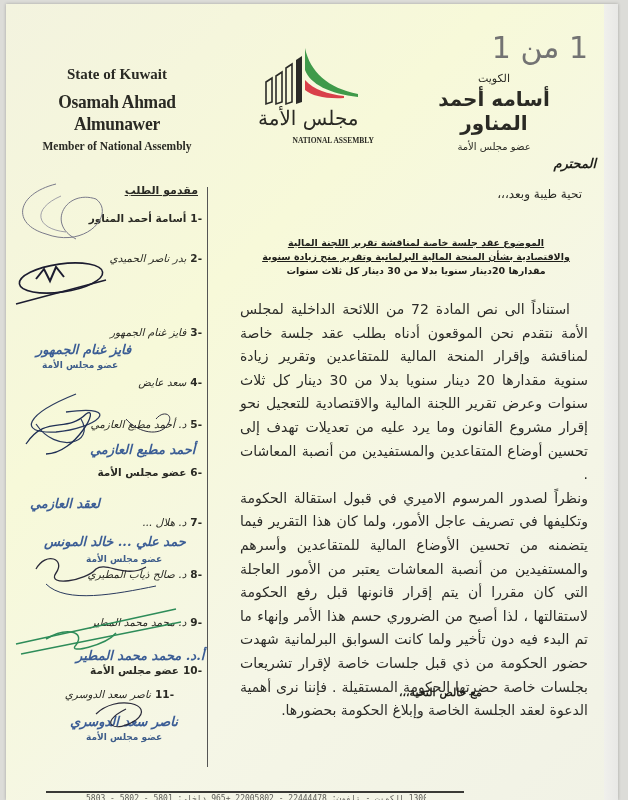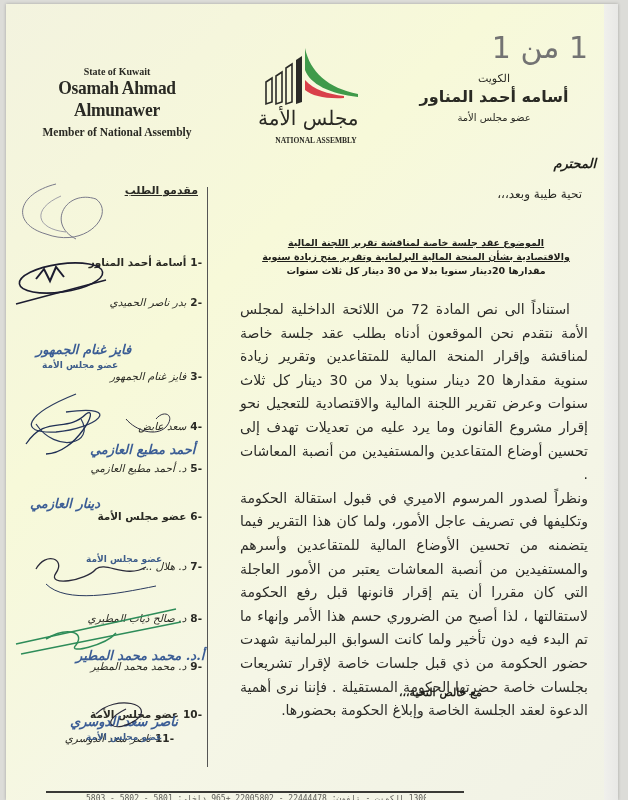--- a/index.html
+++ b/index.html
@@ -15,33 +15,33 @@
   }
   .page-edge { position: absolute; right: 0; top: 0; width: 14px; height: 100%; background: linear-gradient(90deg, #f0f0ec, #e8e8e6); }
 
   .page-counter {
     position: absolute; right: 40px; top: 30px; font-family: "DejaVu Sans", sans-serif;
     font-size: 30px; color: #737373; direction: rtl; letter-spacing: 0px;
   }
 
   
   .hdr-en { position: absolute; left: 0; top: 62px; width: 222px; text-align: center; color: #2a2a24; }
-  .hdr-en .state { font-family: "Liberation Serif", serif; font-size: 10px; font-weight: bold; margin-bottom: 0; }
+  .hdr-en .state { font-family: "Liberation Serif", serif; font-size: 15px; font-weight: bold; margin-bottom: 8px; }
   .hdr-en .name { font-family: "Liberation Serif", serif; font-size: 19px; font-weight: bold; letter-spacing: -0.3px; transform: scaleX(0.92); }
   .hdr-en .role { font-family: "Liberation Serif", serif; font-size: 11.5px; font-weight: bold; margin-top: 5px; }
 
   
   .logo { position: absolute; left: 252px; top: 38px; width: 116px; height: 110px; }
   .logo .ar { position: absolute; left: 0; top: 64px; width: 116px; font-family: "DejaVu Serif", serif; font-size: 20px; color: #2a2a24; }
-  .logo .en { position: absolute; left: 0; top: 94px; width: 116px; text-align: center; font-family: "Liberation Serif", serif; font-size: 7.5px; font-weight: bold; color: #2a2a24; }
+  .logo .en { position: absolute; left: 0; top: 94px; width: 116px; text-align: right; font-family: "Liberation Serif", serif; font-size: 7.5px; font-weight: bold; color: #2a2a24; }
 
   
   .hdr-ar { position: absolute; right: 34px; top: 68px; width: 180px; text-align: center; direction: rtl; color: #2a2a24; }
   .hdr-ar .city { font-family: "DejaVu Serif", serif; font-size: 11px; margin-bottom: 2px; }
-  .hdr-ar .name { font-family: "DejaVu Sans", sans-serif; font-size: 16px; font-weight: bold; text-align: center; }
+  .hdr-ar .name { font-family: "DejaVu Sans", sans-serif; font-size: 20px; font-weight: bold; text-align: center; }
   .hdr-ar .role { font-family: "DejaVu Sans", sans-serif; font-size: 10px; margin-top: 6px; }
 
   
   .addressee { position: absolute; left: 230px; top: 150px; width: 360px; direction: rtl; display: flex; justify-content: space-between; color: #1f1f1a; }
   .addressee .to { font-size: 15px; font-weight: bold; }
   .addressee .hon { font-size: 13px; font-weight: bold; margin-top: 2px; font-style: italic; }
 
   .greeting { position: absolute; right: 36px; top: 183px; direction: rtl; font-family: "DejaVu Serif", serif; font-size: 12px; color: #2a2a24; }
 
   .subject { position: absolute; left: 240px; top: 232px; width: 340px; direction: rtl; text-align: center; font-size: 9.5px; font-weight: bold; line-height: 14px; color: #1f1f1a; }
@@ -52,21 +52,21 @@
 
   .closing { position: absolute; right: 136px; top: 682px; direction: rtl; font-family: "DejaVu Serif", serif; font-size: 11px; font-weight: bold; color: #1f1f1a; }
 
   .footer-rule { position: absolute; left: 40px; top: 787px; width: 418px; height: 1.5px; background: #3a3a36; }
   .footer-text { position: absolute; left: 80px; top: 790px; width: 340px; text-align: center; font-family: "DejaVu Sans Mono", monospace; font-size: 8px; color: #5a5a55; white-space: nowrap; overflow: hidden; }
 
   
   .sig-col { position: absolute; left: 0; top: 150px; width: 228px; height: 580px; }
   .sig-divider { position: absolute; left: 201px; top: 33px; width: 1px; height: 580px; background: #555; }
   .sig-title { position: absolute; left: 82px; top: 30px; width: 110px; direction: rtl; text-align: right; font-size: 11px; font-weight: bold; text-decoration: underline; color: #2a2a24; }
-  .sig-item { position: absolute; right: 32px; direction: rtl; font-size: 10.5px; font-weight: bold; color: #2a2a24; white-space: nowrap; margin-top: 44px; }
+  .sig-item { position: absolute; right: 32px; direction: rtl; font-size: 10.5px; font-weight: bold; color: #2a2a24; white-space: nowrap; }
   .sig-item .num { margin-left: 4px; }
   .sig-item .hand { font-family: "DejaVu Serif", serif; font-weight: normal; font-style: italic; }
   .stamp { position: absolute; direction: rtl; font-size: 9px; font-weight: bold; color: #3e5d8a; white-space: nowrap; }
   .stamp-big { font-family: "DejaVu Serif", serif; font-size: 13px; font-style: italic; color: #3b5d95; }
 
   .scribble { position: absolute; pointer-events: none; }
 </style>
 </head>
 <body>
 
@@ -155,21 +155,22 @@
       <div class="sig-item" style="top:510px;">
         <span class="num">-10</span><span>عضو مجلس الأمة</span>
       </div>
       <div class="sig-item" style="top:534px; right:60px;">
         <span class="num">-11</span><span class="hand">ناصر سعد الدوسري</span>
       </div>
 
       <div class="stamp stamp-big" style="left:30px; top:188px;">فايز غنام الجمهور</div>
       <div class="stamp" style="left:36px; top:206px;">عضو مجلس الأمة</div>
       <div class="stamp stamp-big" style="left:84px; top:288px;text-align:right;">أحمد مطيع العازمي</div>
-      <div class="stamp stamp-big" style="left:24px; top:342px;">دينار العازمي</div>
+      <div class="stamp stamp-big" style="left:24px; top:342px;">لعقد العازمي</div>
+      <div class="stamp stamp-big" style="left:38px; top:380px;">حمد علي ... خالد المونس</div>
       <div class="stamp" style="left:80px; top:400px;">عضو مجلس الأمة</div>
       <div class="stamp stamp-big" style="left:70px; top:494px;">أ.د. محمد محمد المطير</div>
       <div class="stamp stamp-big" style="left:64px; top:560px;">ناصر سعد الدوسري</div>
       <div class="stamp" style="left:80px; top:578px;">عضو مجلس الأمة</div>
 
       <svg class="scribble" width="228" height="620" viewBox="0 0 228 620">
         <path d="M50,30 C10,40 5,70 40,80 C80,95 110,60 90,45 C60,35 40,70 70,85" fill="none" stroke="#7a7a8a" stroke-width="1"></path>
         <path d="M55,42 C25,55 30,75 60,78" fill="none" stroke="#8a8a9a" stroke-width="0.8"></path>
         <ellipse cx="55" cy="124" rx="42" ry="14" fill="none" stroke="#1c1c30" stroke-width="1.6" transform="rotate(-8 55 124)"></ellipse>
         <path d="M30,125 l8,-10 l6,12 l6,-14 l8,10" fill="none" stroke="#1c1c30" stroke-width="2"></path>

